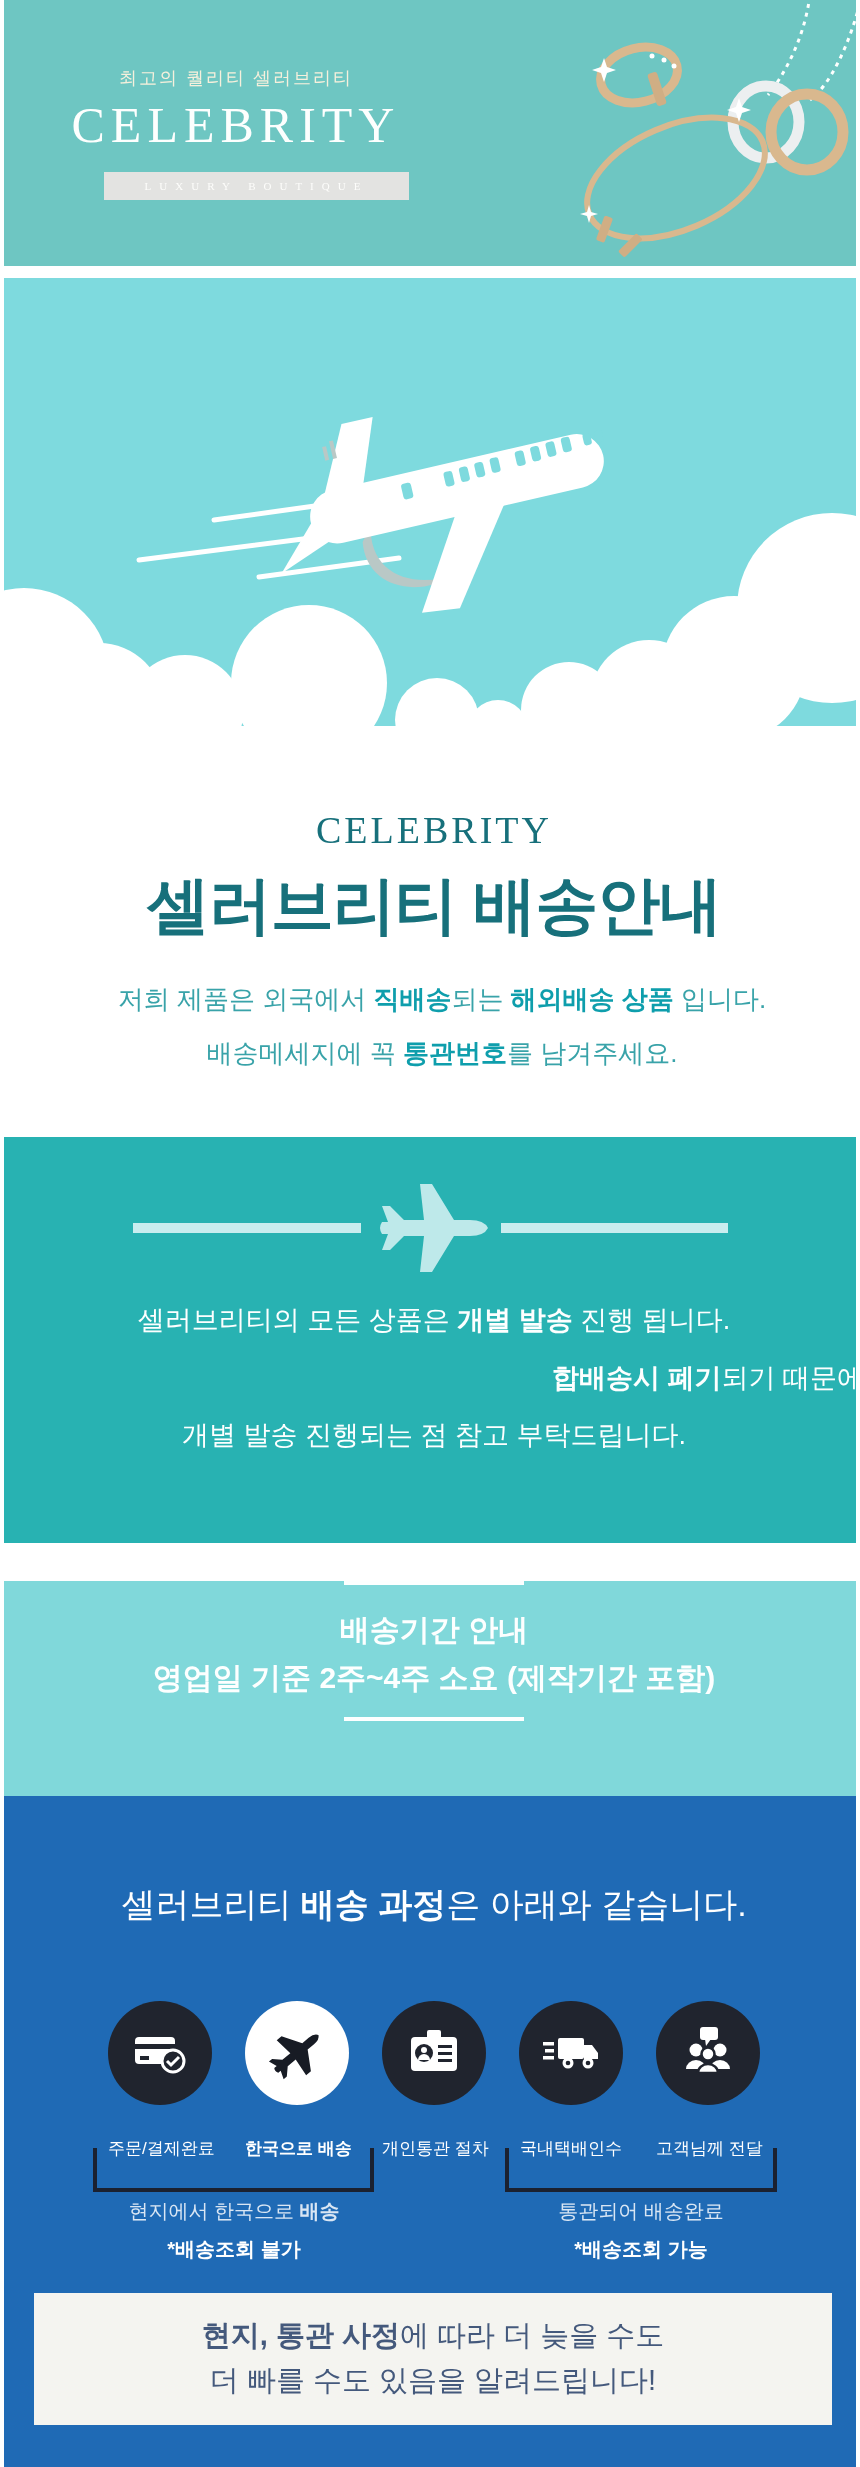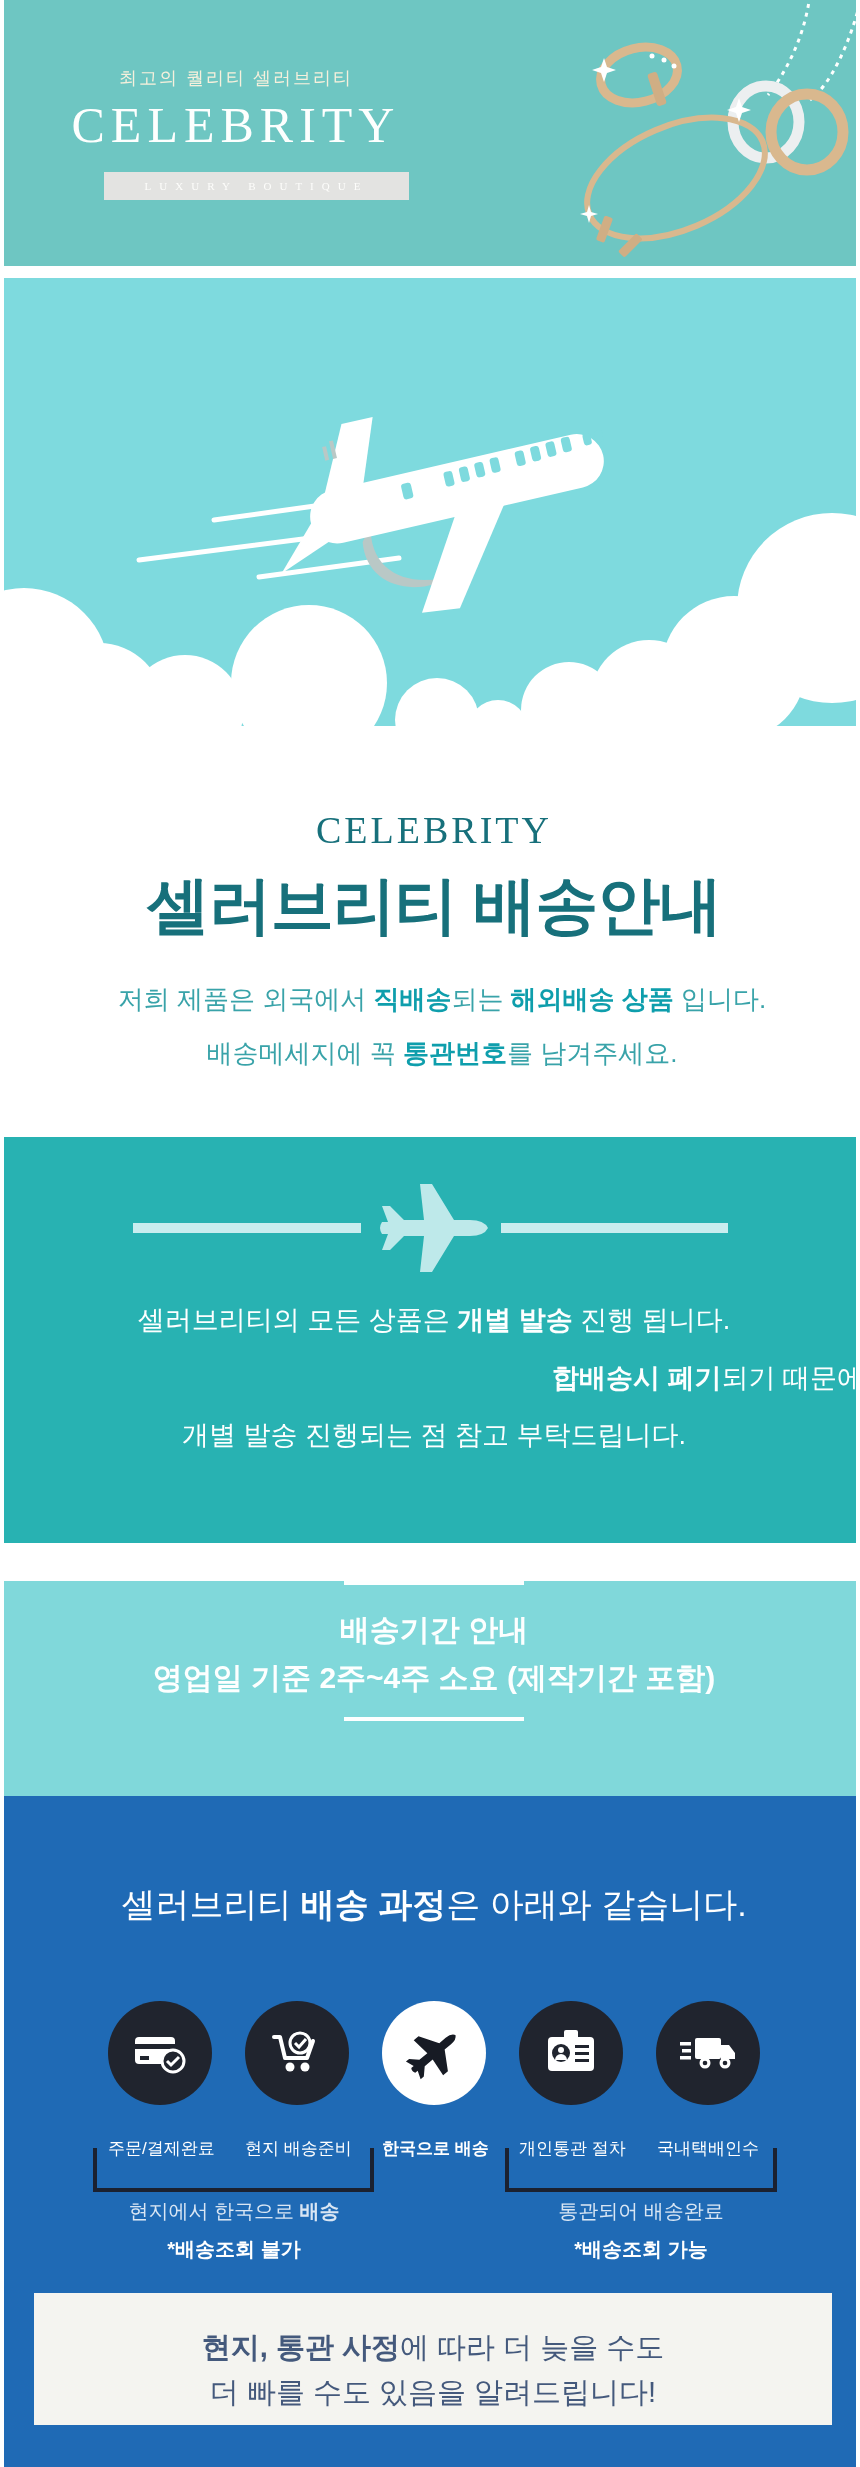--- a/index.html
+++ b/index.html
@@ -63,21 +63,21 @@
   .step-label{margin-top:32px;color:#FFFFFF;font-size:17px;white-space:nowrap;}
   .step-label.hl{font-weight:bold;}
   .brackets{position:absolute;top:352px;left:0;}
   .bracket-caption{position:absolute;width:360px;text-align:center;}
   .bracket-caption .cap-line{color:#D9E6F4;font-size:20px;line-height:26px;}
   .bracket-caption .cap-note{margin-top:12px;color:#FFFFFF;font-size:20px;line-height:26px;font-weight:bold;}
   .caption-1{top:402px;left:50px;}
   .caption-2{top:402px;left:457px;}
   .notice-box{position:absolute;top:497px;left:30px;width:798px;height:132px;background:#F4F4F0;
         text-align:center;color:#44597C;font-size:29px;line-height:45px;}
-  .notice-box .inner{padding-top:32px;}
+  .notice-box .inner{padding-top:20px;}
 </style>
 </head>
 <body>
 
 <div class="page">
 
   <div class="header">
     <svg class="jewelry" width="860" height="266" viewBox="0 0 860 266">
 
       <path d="M806,-5 C800,40 780,75 764,95" fill="none" stroke="#FDFFFE" stroke-width="3" stroke-dasharray="4,5"></path>
@@ -194,32 +194,20 @@
             <rect x="-25" y="-16" width="40" height="27" rx="4" fill="#FFFFFF"></rect>
             <rect x="-25" y="-9" width="40" height="5" fill="#20242E"></rect>
             <rect x="-20" y="3" width="9" height="4" fill="#20242E"></rect>
             <circle cx="13" cy="8" r="11" fill="#20242E" stroke="#FFFFFF" stroke-width="3"></circle>
             <path d="M7,8 l4,4 8,-8" fill="none" stroke="#FFFFFF" stroke-width="3"></path>
           </svg>
         </div>
         <div class="step-label">주문/결제완료</div>
       </div>
 
-      <div class="step">
-        <div class="step-circle">
-          <svg width="58" height="58" viewBox="-29 -29 58 58">
-            <path d="M-23,-16 h6 l5,21 h22 l6,-17" fill="none" stroke="#FFFFFF" stroke-width="4" stroke-linejoin="round" stroke-linecap="round"></path>
-            <circle cx="-7" cy="14" r="4.5" fill="#FFFFFF"></circle>
-            <circle cx="8" cy="14" r="4.5" fill="#FFFFFF"></circle>
-            <circle cx="3" cy="-10" r="10" fill="#20242E" stroke="#FFFFFF" stroke-width="3"></circle>
-            <path d="M-2,-10 l4,4 7,-8" fill="none" stroke="#FFFFFF" stroke-width="3"></path>
-          </svg>
-        </div>
-        <div class="step-label">현지 배송준비</div>
-      </div>
 
       <div class="step">
         <div class="step-circle highlight">
           <svg width="64" height="64" viewBox="-32 -32 64 64">
             <path transform="rotate(-40) scale(0.52)" fill="#171B24" d="M54,0 Q50,-8 36,-8 L20,-8 L-2,-44 L-14,-44 L-10,-8 L-30,-8 L-44,-22 L-52,-22 L-46,-6 L-52,-6 Q-56,0 -52,6 L-46,6 L-52,22 L-44,22 L-30,8 L-10,8 L-14,44 L-2,44 L20,8 L36,8 Q50,8 54,0 Z"></path>
           </svg>
         </div>
         <div class="step-label hl">한국으로 배송</div>
       </div>
 
@@ -249,20 +237,35 @@
             <path d="M13,-8 h8 l6,8 v6 h-14 z" fill="#FFFFFF"></path>
             <circle cx="-3" cy="10" r="5.5" fill="#FFFFFF"></circle>
             <circle cx="-3" cy="10" r="2.3" fill="#20242E"></circle>
             <circle cx="17" cy="10" r="5.5" fill="#FFFFFF"></circle>
             <circle cx="17" cy="10" r="2.3" fill="#20242E"></circle>
           </svg>
         </div>
         <div class="step-label">국내택배인수</div>
       </div>
 
+      <div class="step">
+        <div class="step-circle">
+          <svg width="58" height="58" viewBox="-29 -29 58 58">
+            <rect x="-8" y="-26" width="18" height="13" rx="3" fill="#FFFFFF"></rect>
+            <polygon points="-3,-14 3,-14 -2,-7" fill="#FFFFFF"></polygon>
+            <circle cx="-12" cy="-3" r="6.5" fill="#FFFFFF"></circle>
+            <path d="M-22,16 a10,9 0 0 1 20,0 z" fill="#FFFFFF"></path>
+            <circle cx="12" cy="-3" r="6.5" fill="#FFFFFF"></circle>
+            <path d="M2,16 a10,9 0 0 1 20,0 z" fill="#FFFFFF"></path>
+            <circle cx="0" cy="1" r="6.5" fill="#FFFFFF" stroke="#20242E" stroke-width="2.5"></circle>
+            <path d="M-10,20 a10,9 0 0 1 20,0 z" fill="#FFFFFF" stroke="#20242E" stroke-width="2.5"></path>
+          </svg>
+        </div>
+        <div class="step-label">고객님께 전달</div>
+      </div>
     </div>
 
     <svg class="brackets" width="860" height="48" viewBox="0 0 860 48">
       <polyline points="91,0 91,42 368,42 368,0" fill="none" stroke="#1B2130" stroke-width="4"></polyline>
       <polyline points="503,0 503,42 771,42 771,0" fill="none" stroke="#1B2130" stroke-width="4"></polyline>
     </svg>
 
     <div class="bracket-caption caption-1">
       <div class="cap-line"><span>현지에서 한국으로 </span><span class="b">배송</span></div>
       <div class="cap-note">*배송조회 불가</div>

